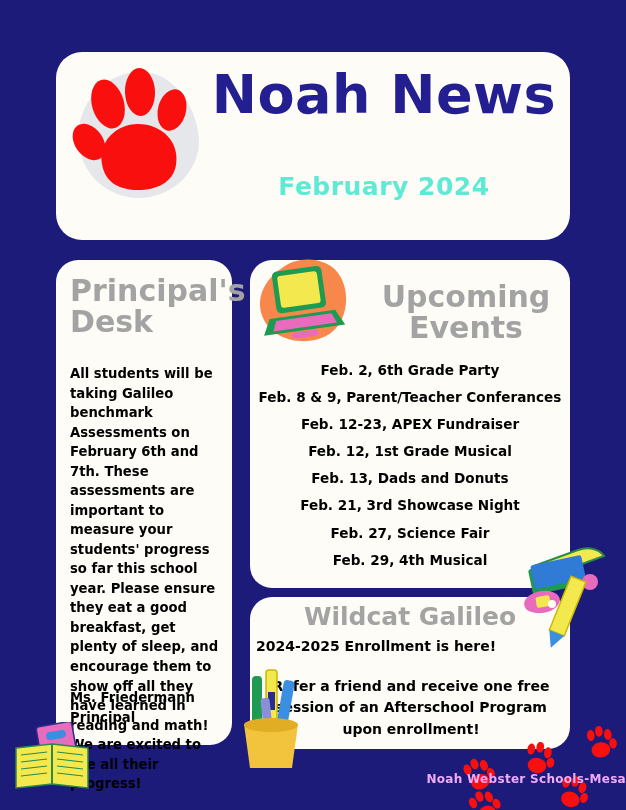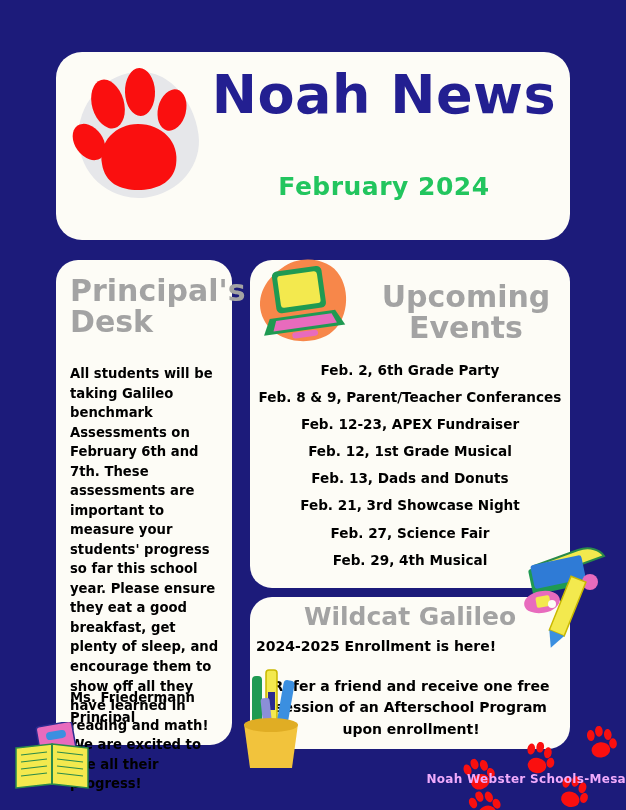--- a/index.html
+++ b/index.html
@@ -57,21 +57,21 @@
     font-weight: bold;
     font-size: 54px;
     letter-spacing: 0.5px;
     line-height: 1;
   }
   .newsletter-date {
     position: absolute;
     left: 210px; top: 172px;
     width: 348px;
     text-align: center;
-    color: #22c55e;
+    color: #5eead4;
     font-weight: bold;
     font-size: 25px;
     letter-spacing: 0.5px;
   }
 
   
   .section-title {
     position: absolute;
     color: #a3a3a3;
     font-weight: bold;

